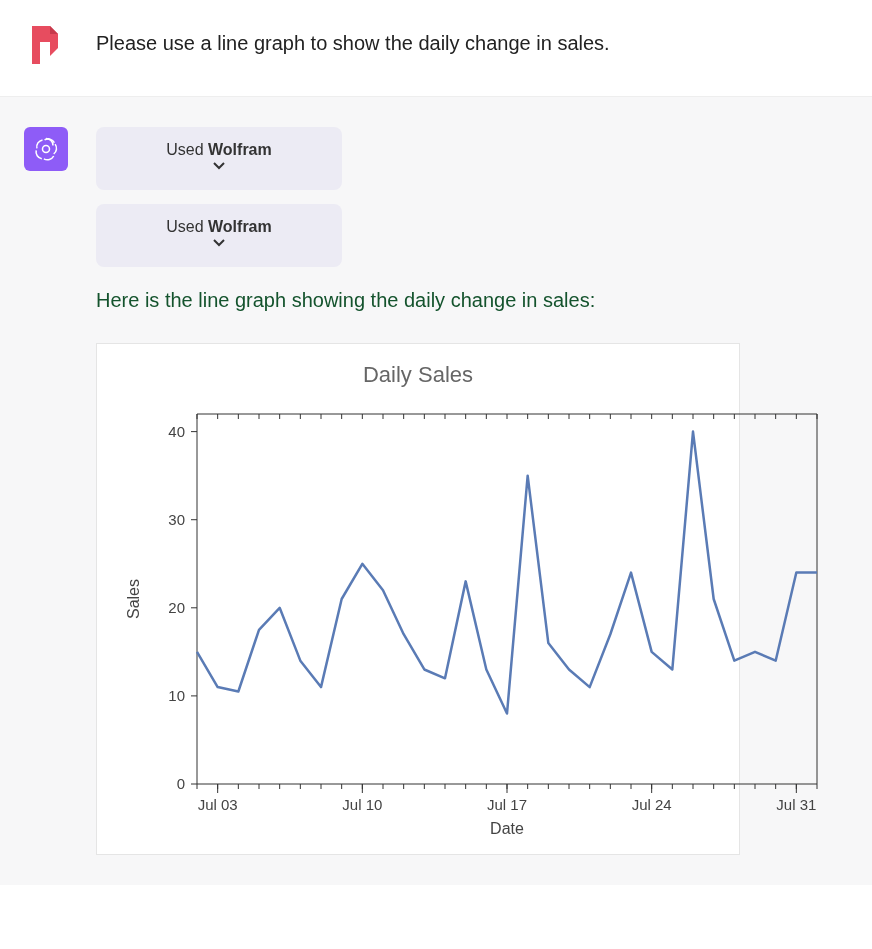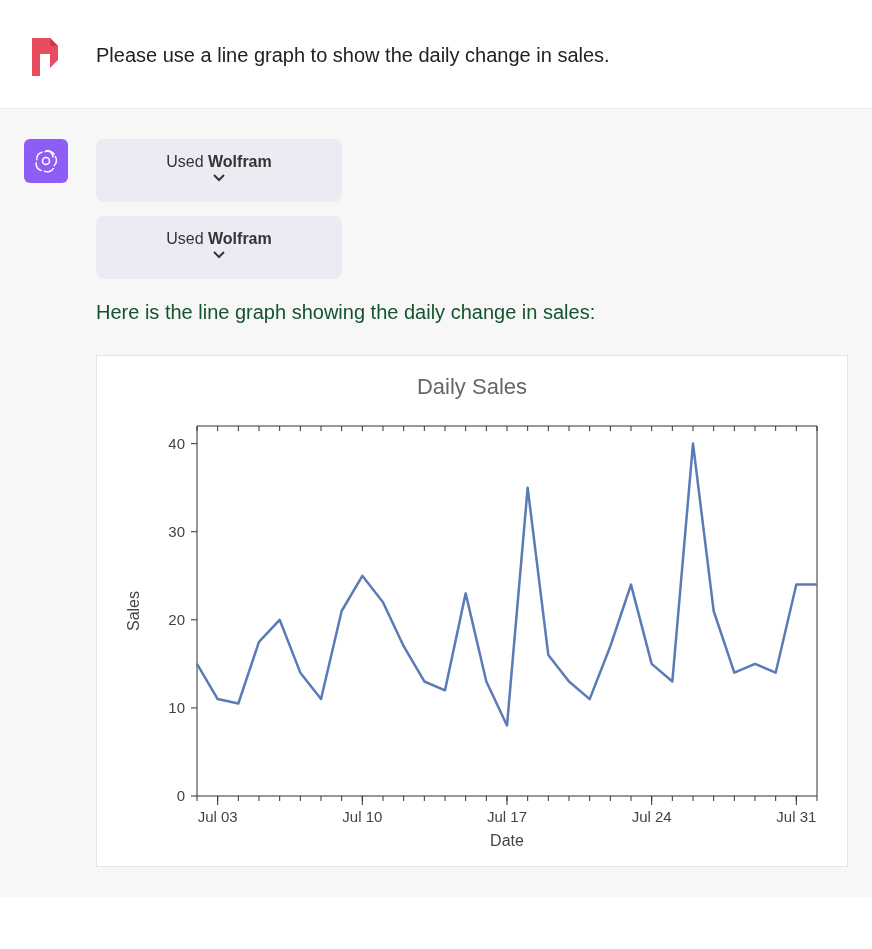--- a/index.html
+++ b/index.html
@@ -8,21 +8,20 @@
     background: #ffffff;
     color: #1a1a1a;
     width: 872px;
   }
   .user-section {
     display: flex;
     padding: 22px 24px 30px 24px;
     gap: 28px;
     align-items: flex-start;
     border-bottom: 1px solid #eee;
-    margin-top: 12px;
   }
   .assistant-section {
     display: flex;
     padding: 30px 24px 30px 24px;
     gap: 28px;
     align-items: flex-start;
     background: #f7f7f8;
   }
   .avatar {
     width: 44px;
@@ -60,21 +59,21 @@
     font-size: 20px;
     color: #14532d;
     margin-top: 18px;
     margin-bottom: 28px;
     line-height: 1.5;
   }
   .chart-card {
     background: #fff;
     border: 1px solid #e5e5e5;
     padding: 18px 10px 10px 10px;
-    width: 752px;
+    width: 644px;
   }
   .chart-title {
     text-align: center;
     font-size: 22px;
     color: #666;
     font-family: Arial, sans-serif;
     margin-bottom: 6px;
   }
   svg.chart { display: block; }
   .axis-text { font-family: Arial, sans-serif; font-size: 16px; fill: #444; }

